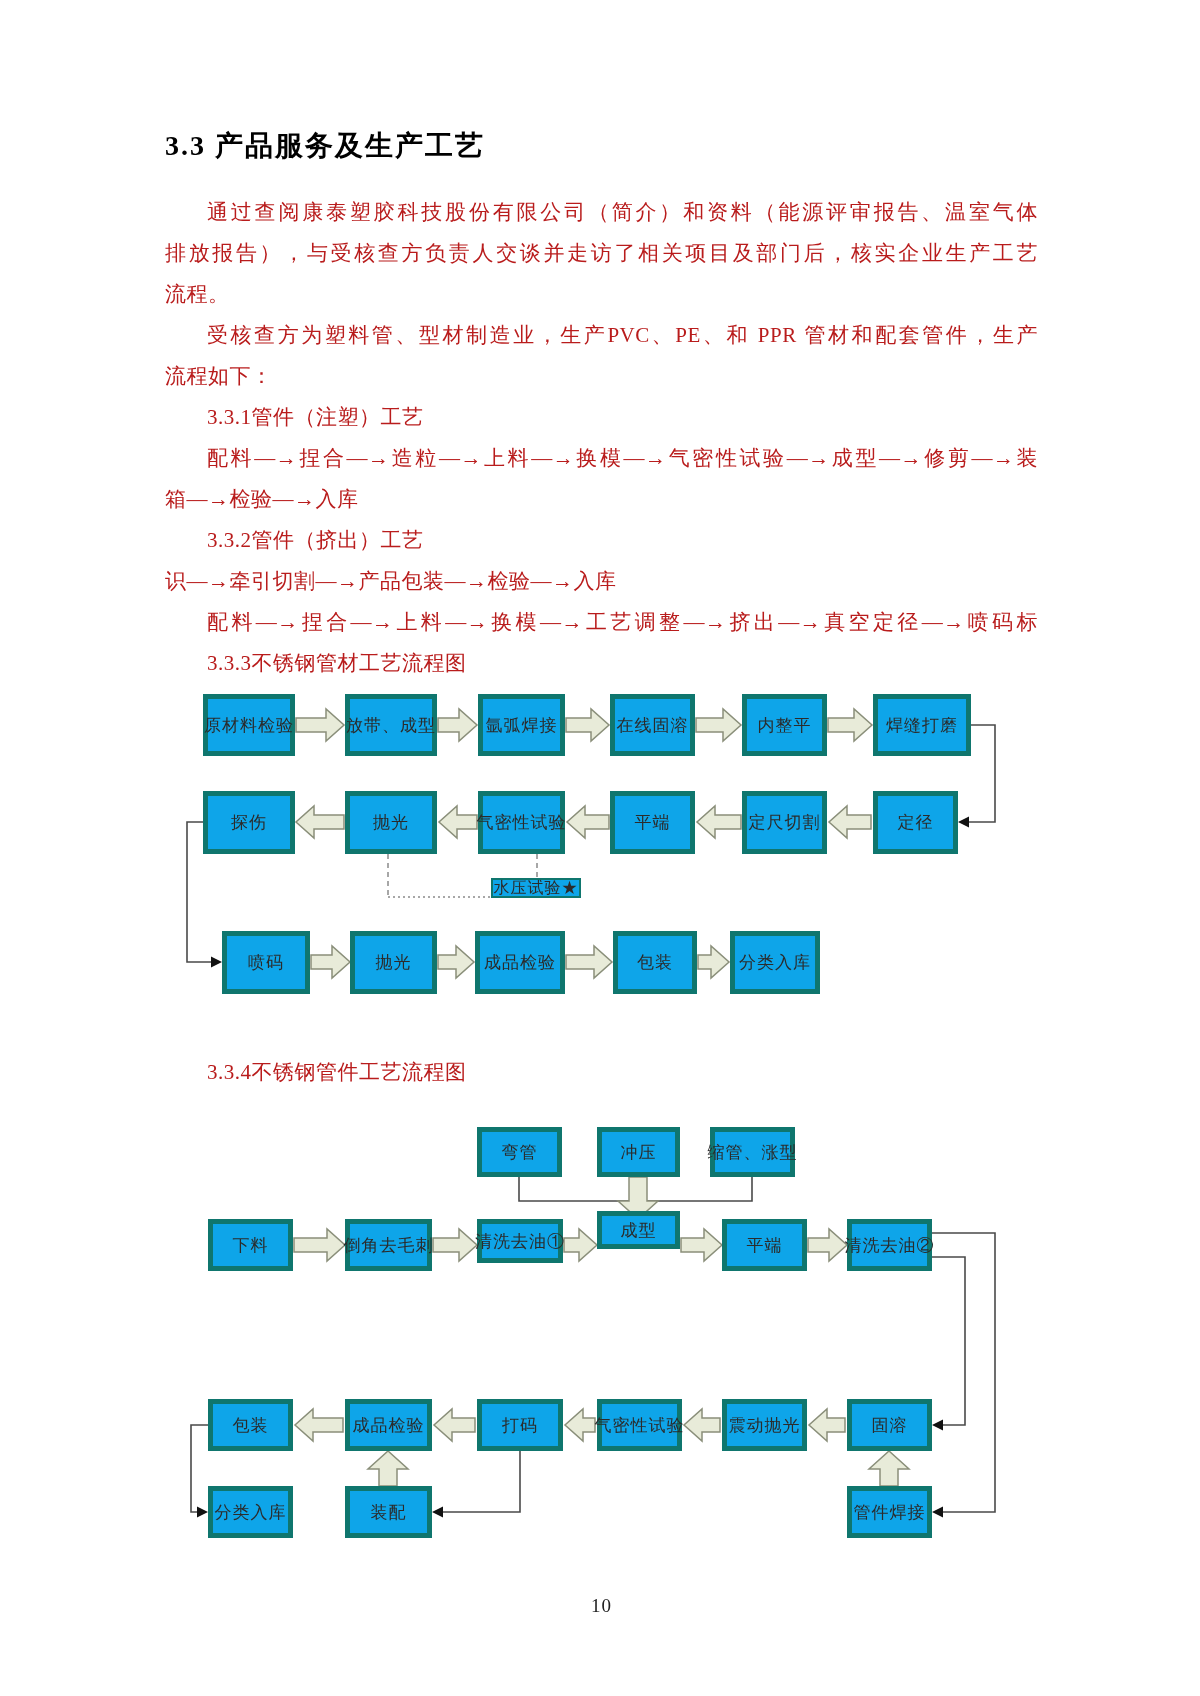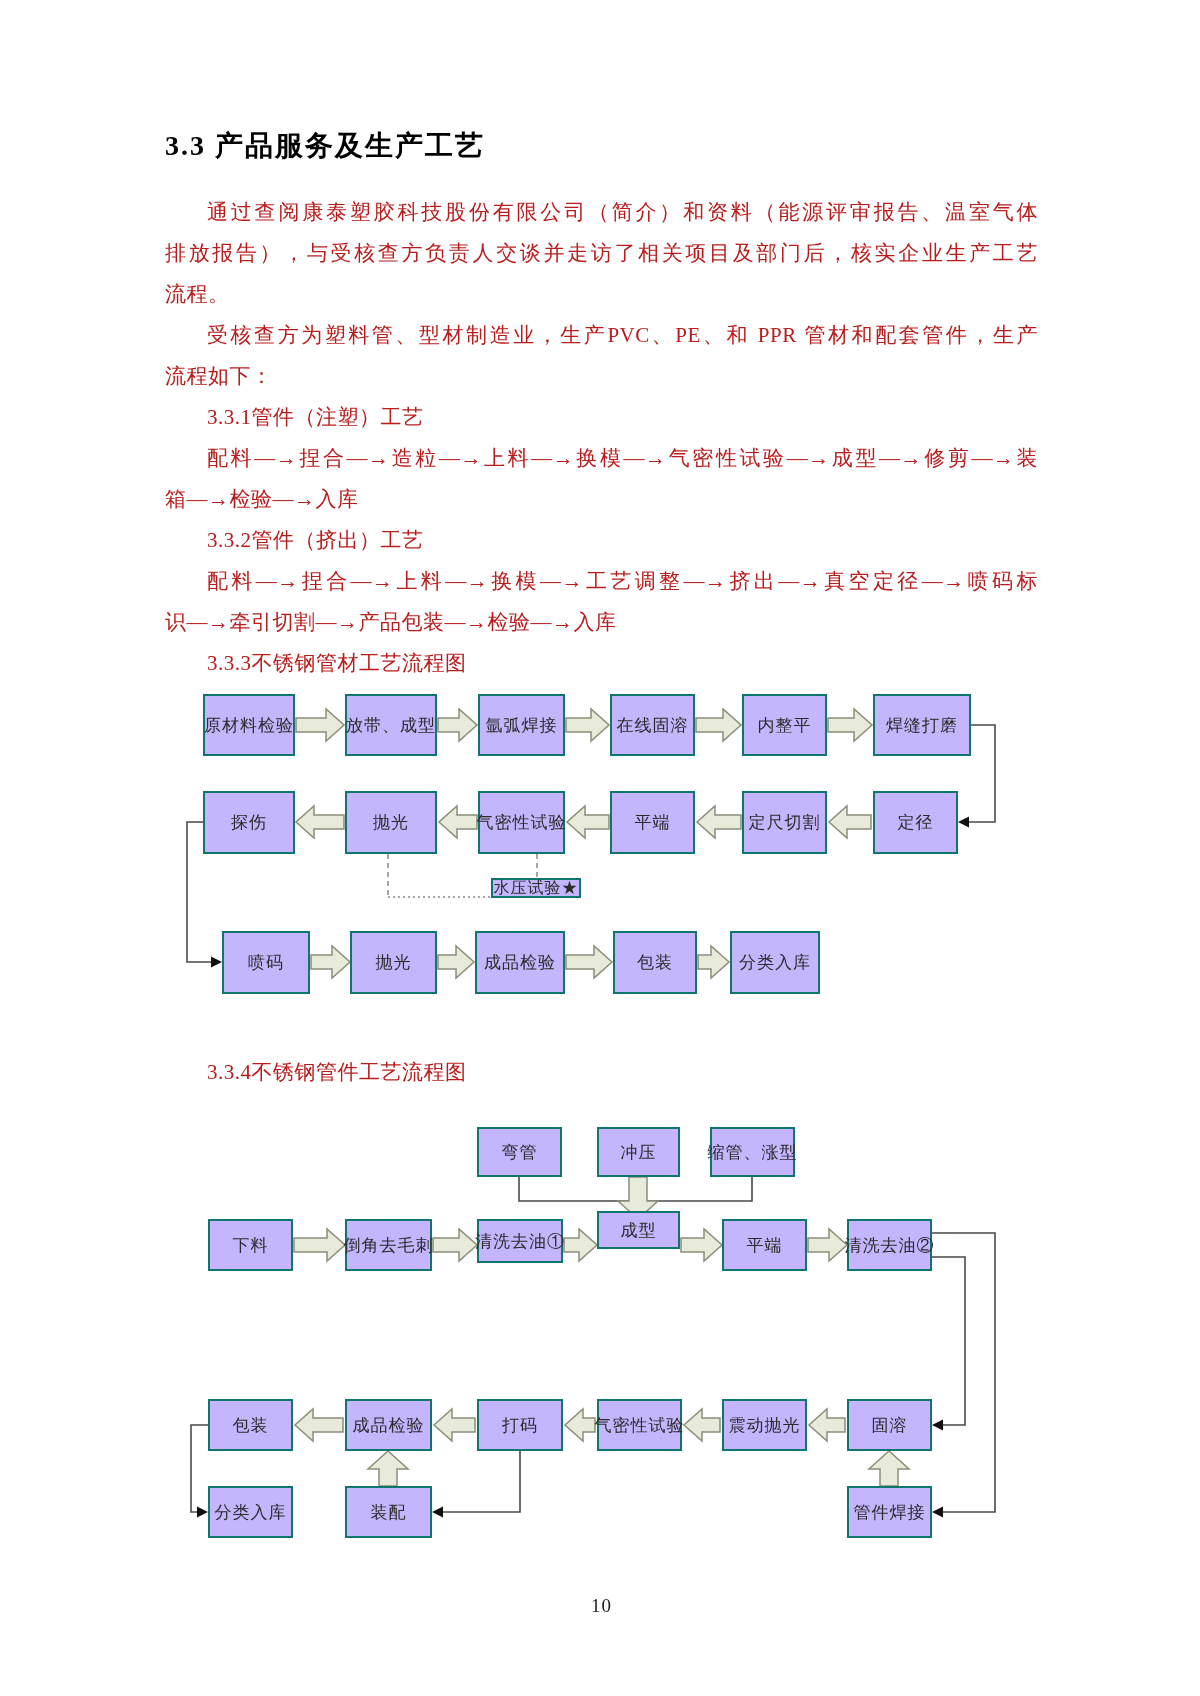--- a/index.html
+++ b/index.html
@@ -18,21 +18,21 @@
     white-space:nowrap;color:#b91c1c;
   }
   .indent{text-indent:42px;}
   .j{white-space:normal;text-align:justify;text-align-last:justify;}
   .flow{position:relative;width:873px;}
   .flow1{height:310px;margin-top:10px;}
   .flow2{height:432px;margin-top:16px;}
   .s334{margin-top:48px;}
   .lay{position:absolute;left:0;top:0;}
   .fbox{
-    position:absolute;box-sizing:border-box;border:2px solid #0f766e;background:#c4b5fd;
+    position:absolute;box-sizing:border-box;border:5px solid #0f766e;background:#0ea5e9;
     display:flex;align-items:center;justify-content:center;
     font-size:17px;color:#2b2b2b;white-space:nowrap;letter-spacing:1px;
   }
   .fbox.small{font-size:16px;border-width:2px;}
   .pageno{
     text-align:center;font-size:19px;color:#222;margin-top:54px;letter-spacing:1px;font-family:Liberation Serif, serif;
   }
   svg .blk{fill:#e8ebd9;stroke:#8a8f7a;stroke-width:1.5;}
   svg .ln{fill:none;stroke:#4a4a4a;stroke-width:1.6;}
   svg .dash{fill:none;stroke:#8a8a8a;stroke-width:1.5;stroke-dasharray:5 4;}
@@ -49,22 +49,22 @@
 
     <div class="line indent j">通过查阅康泰塑胶科技股份有限公司（简介）和资料（能源评审报告、温室气体</div>
     <div class="line j">排放报告），与受核查方负责人交谈并走访了相关项目及部门后，核实企业生产工艺</div>
     <div class="line">流程。</div>
     <div class="line indent j">受核查方为塑料管、型材制造业，生产PVC、PE、和 PPR 管材和配套管件，生产</div>
     <div class="line">流程如下：</div>
     <div class="line indent">3.3.1管件（注塑）工艺</div>
     <div class="line indent j">配料—→捏合—→造粒—→上料—→换模—→气密性试验—→成型—→修剪—→装</div>
     <div class="line">箱—→检验—→入库</div>
     <div class="line indent">3.3.2管件（挤出）工艺</div>
+    <div class="line">识—→牵引切割—→产品包装—→检验—→入库</div>
     <div class="line indent j">配料—→捏合—→上料—→换模—→工艺调整—→挤出—→真空定径—→喷码标</div>
-    <div class="line">识—→牵引切割—→产品包装—→检验—→入库</div>
     <div class="line indent">3.3.3不锈钢管材工艺流程图</div>
 
     <div class="flow flow1">
       <svg class="lay" width="873" height="310" viewBox="0 0 873 310">
         <g>
           <polygon class="blk" points="131,24 161,24 161,15 179,31 161,47 161,38 131,38"></polygon>
           <polygon class="blk" points="273,24 294,24 294,15 312,31 294,47 294,38 273,38"></polygon>
           <polygon class="blk" points="401,24 426,24 426,15 444,31 426,47 426,38 401,38"></polygon>
           <polygon class="blk" points="531,24 558,24 558,15 576,31 558,47 558,38 531,38"></polygon>
           <polygon class="blk" points="663,24 689,24 689,15 707,31 689,47 689,38 663,38"></polygon>

